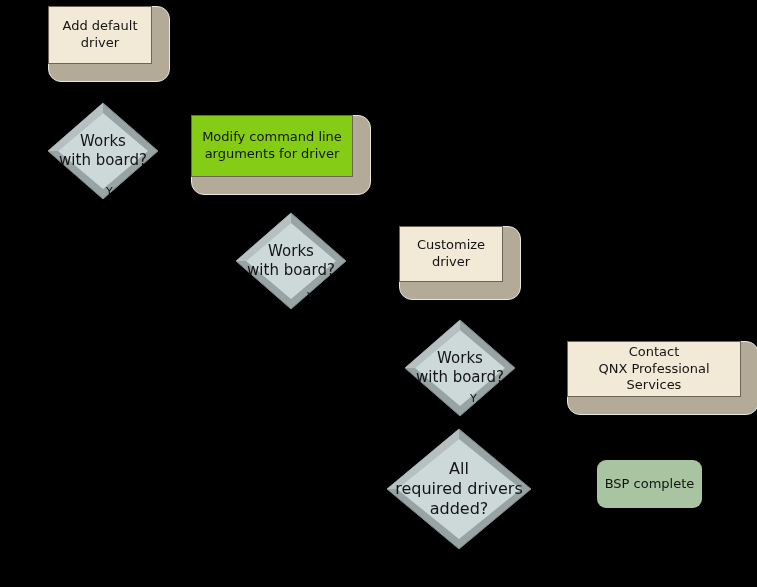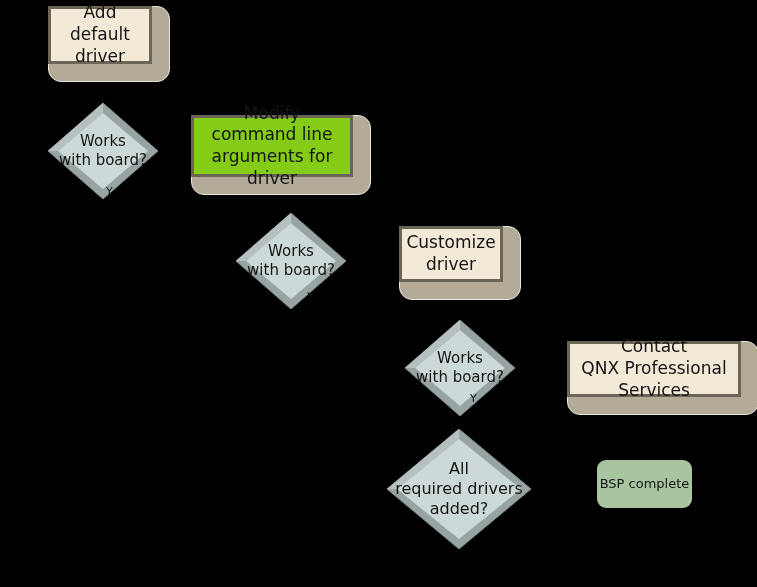--- a/index.html
+++ b/index.html
@@ -36,28 +36,28 @@
     border: 1px solid #e8e6e0;
     border-radius: 13px;
   }
   .node-box .face {
     position: absolute;
     left: 0;
     top: 0;
     width: calc(100% - 16px);
     height: calc(100% - 16px);
     background: #f2e9d6;
-    border: 3px solid #22c55e;
+    border: 1px solid #22c55e;
     box-sizing: border-box;
     display: flex;
     align-items: center;
     justify-content: center;
     text-align: center;
     color: #141414;
-    font-size: 17px;
+    font-size: 13px;
     line-height: 1.28;
     padding: 2px 6px;
     white-space: pre-line;
   }
 
   
   .node-term {
     position: absolute;
     box-sizing: border-box;
     background: #a8c4a0;
@@ -179,17 +179,17 @@
     <div class="node-dia big" style="left: 386px; top: 428px; width: 146px; height: 122px;">
       <svg width="146" height="122" viewBox="0 0 146 122">
         <path d="M 73 1 L 145 61 L 73 121 L 1 61 Z" fill="#98a3a3" stroke="#7e8a8a" stroke-width="1"></path>
         <path d="M 73 1 L 1 61 L 10.9 61 L 73 10.9 Z" fill="#b6c0c0"></path>
         <path d="M 73 11 L 135 61 L 73 111 L 11 61 Z" fill="#cdd9d9"></path>
       </svg>
       <div class="dlabel" style="color: rgb(20, 20, 20);">All
 required drivers
 added?</div>
     </div>
-    <div class="node-term" style="left: 597px; top: 460px; width: 95px; height: 48px; background: rgb(168, 196, 160); color: rgb(20, 20, 20);">BSP complete</div>
+    <div class="node-term" style="left: 597px; top: 460px; width: 105px; height: 48px; background: rgb(168, 196, 160); color: rgb(20, 20, 20);">BSP complete</div>
     <div class="edge-label" style="left: 106px; top: 186px;">Y</div>
     <div class="edge-label" style="left: 307px; top: 291px;">Y</div>
     <div class="edge-label" style="left: 470px; top: 393px;">Y</div>
   </div>
 
 </body></html>

